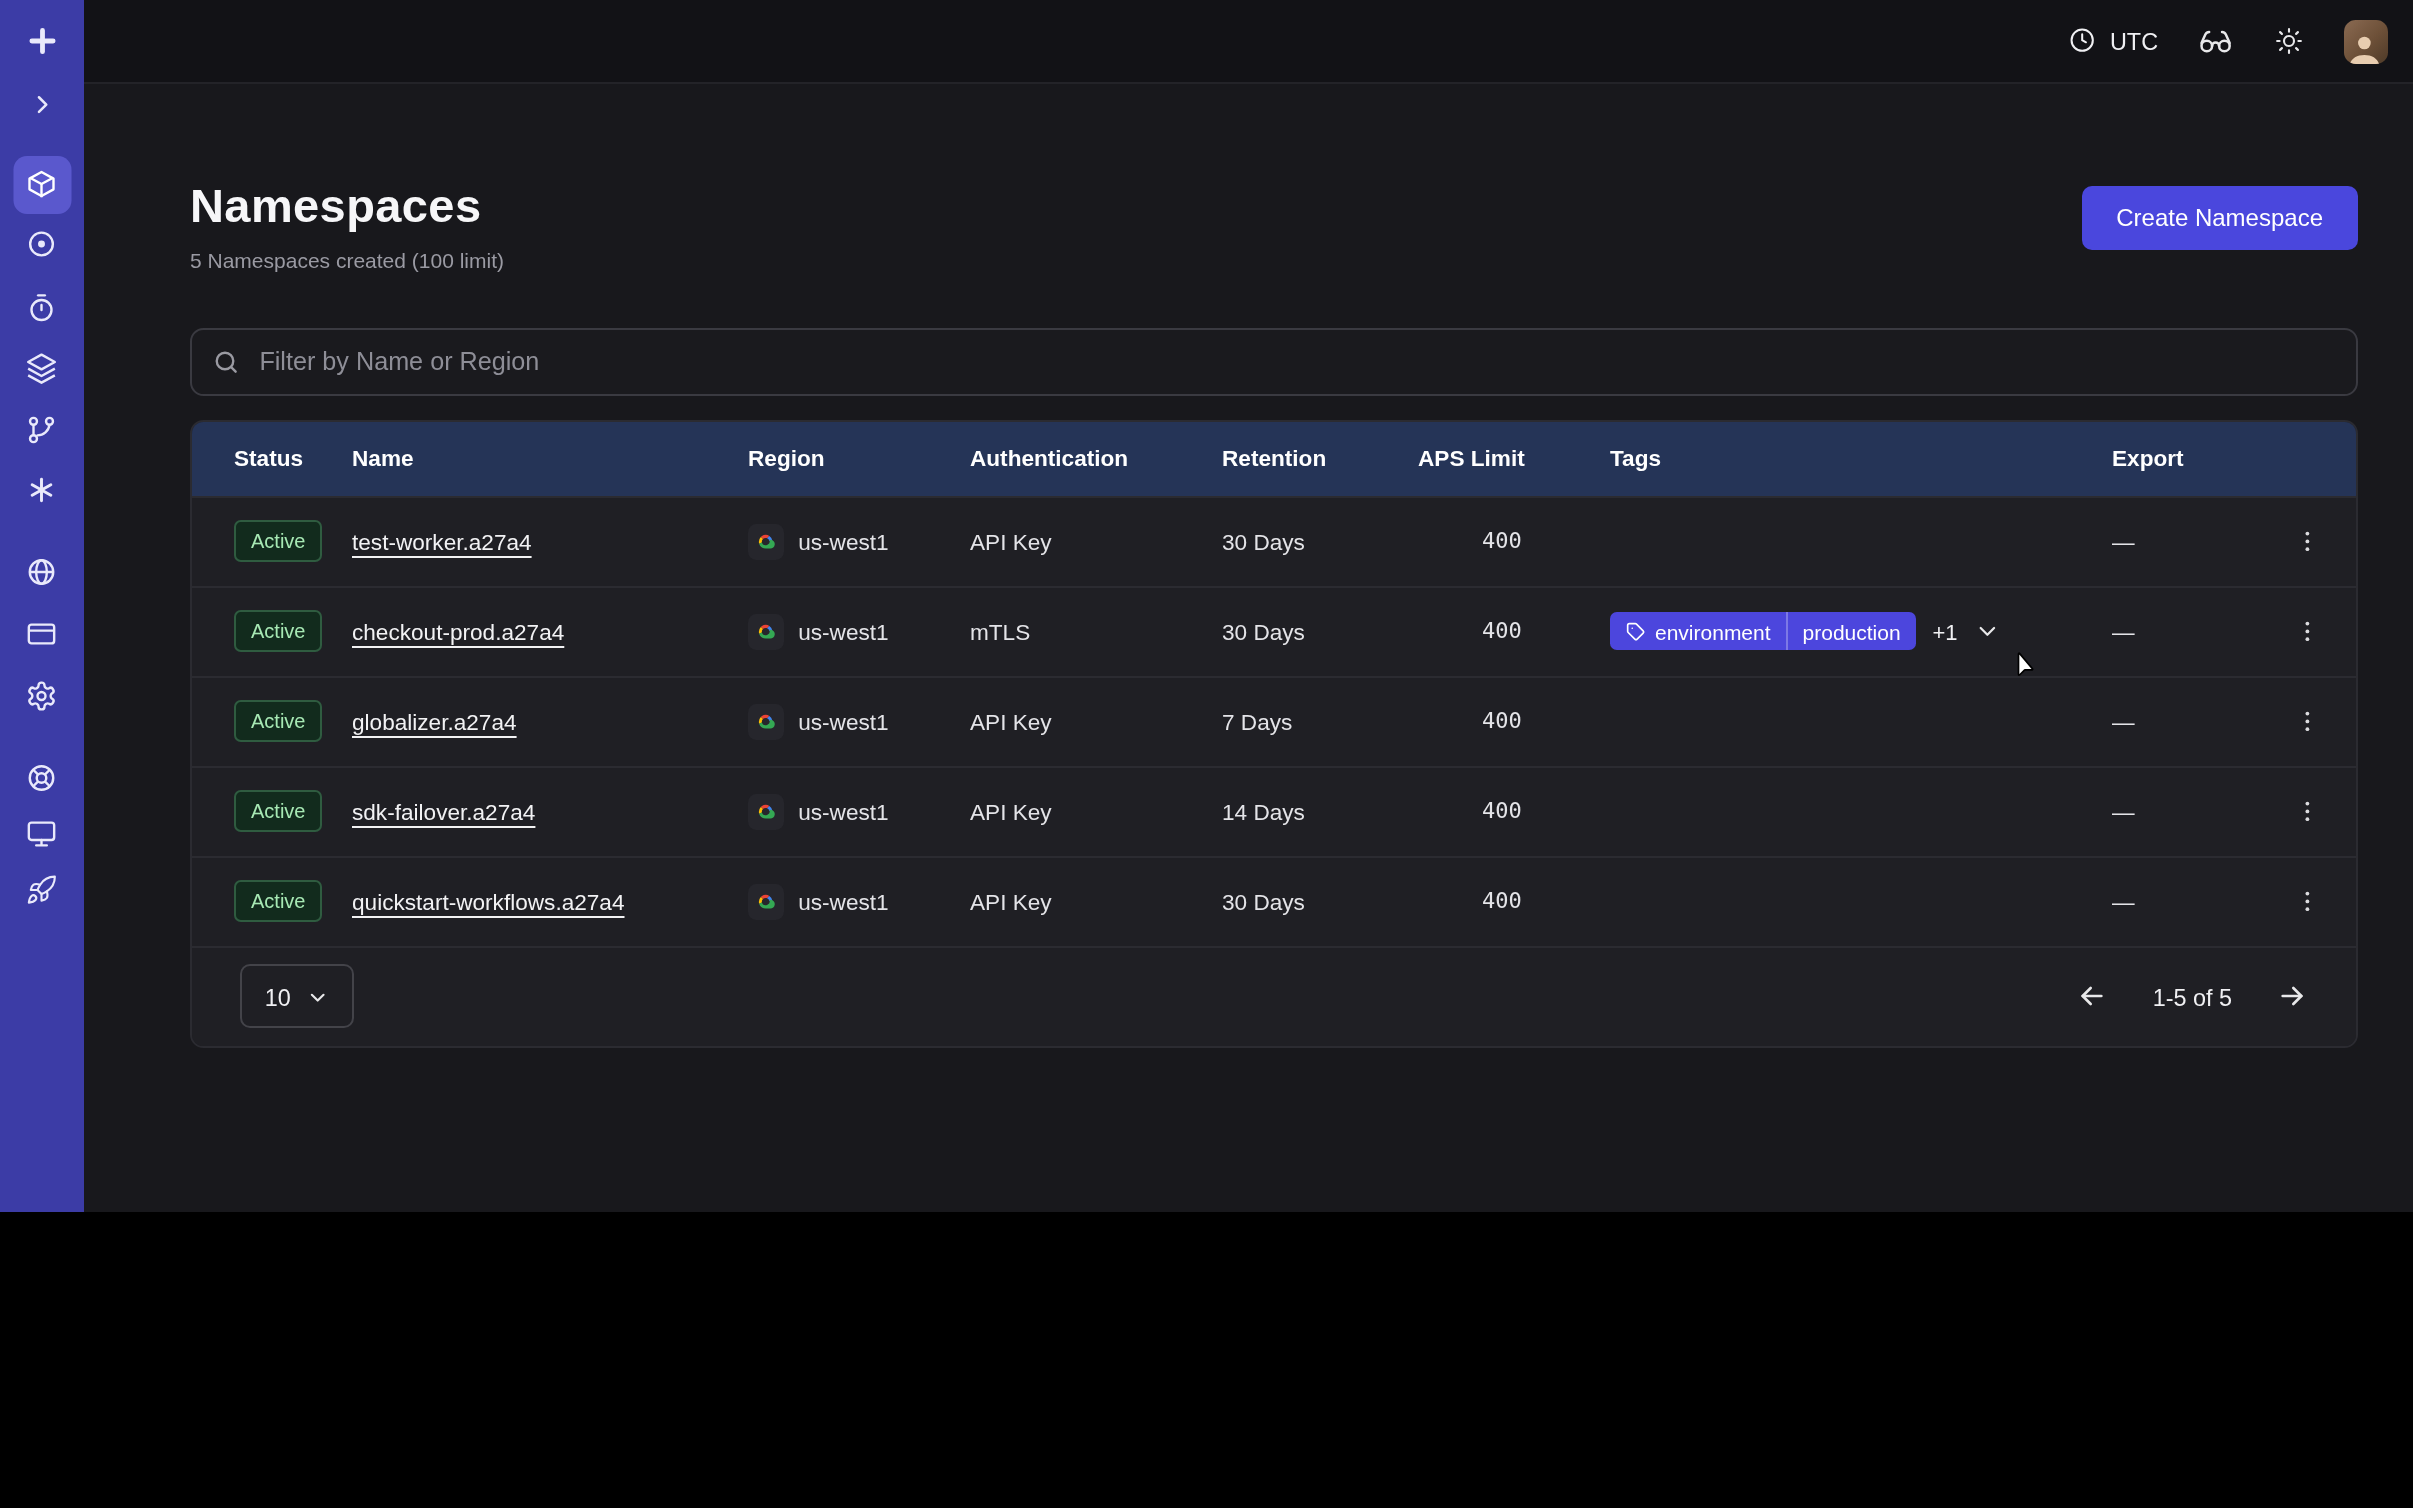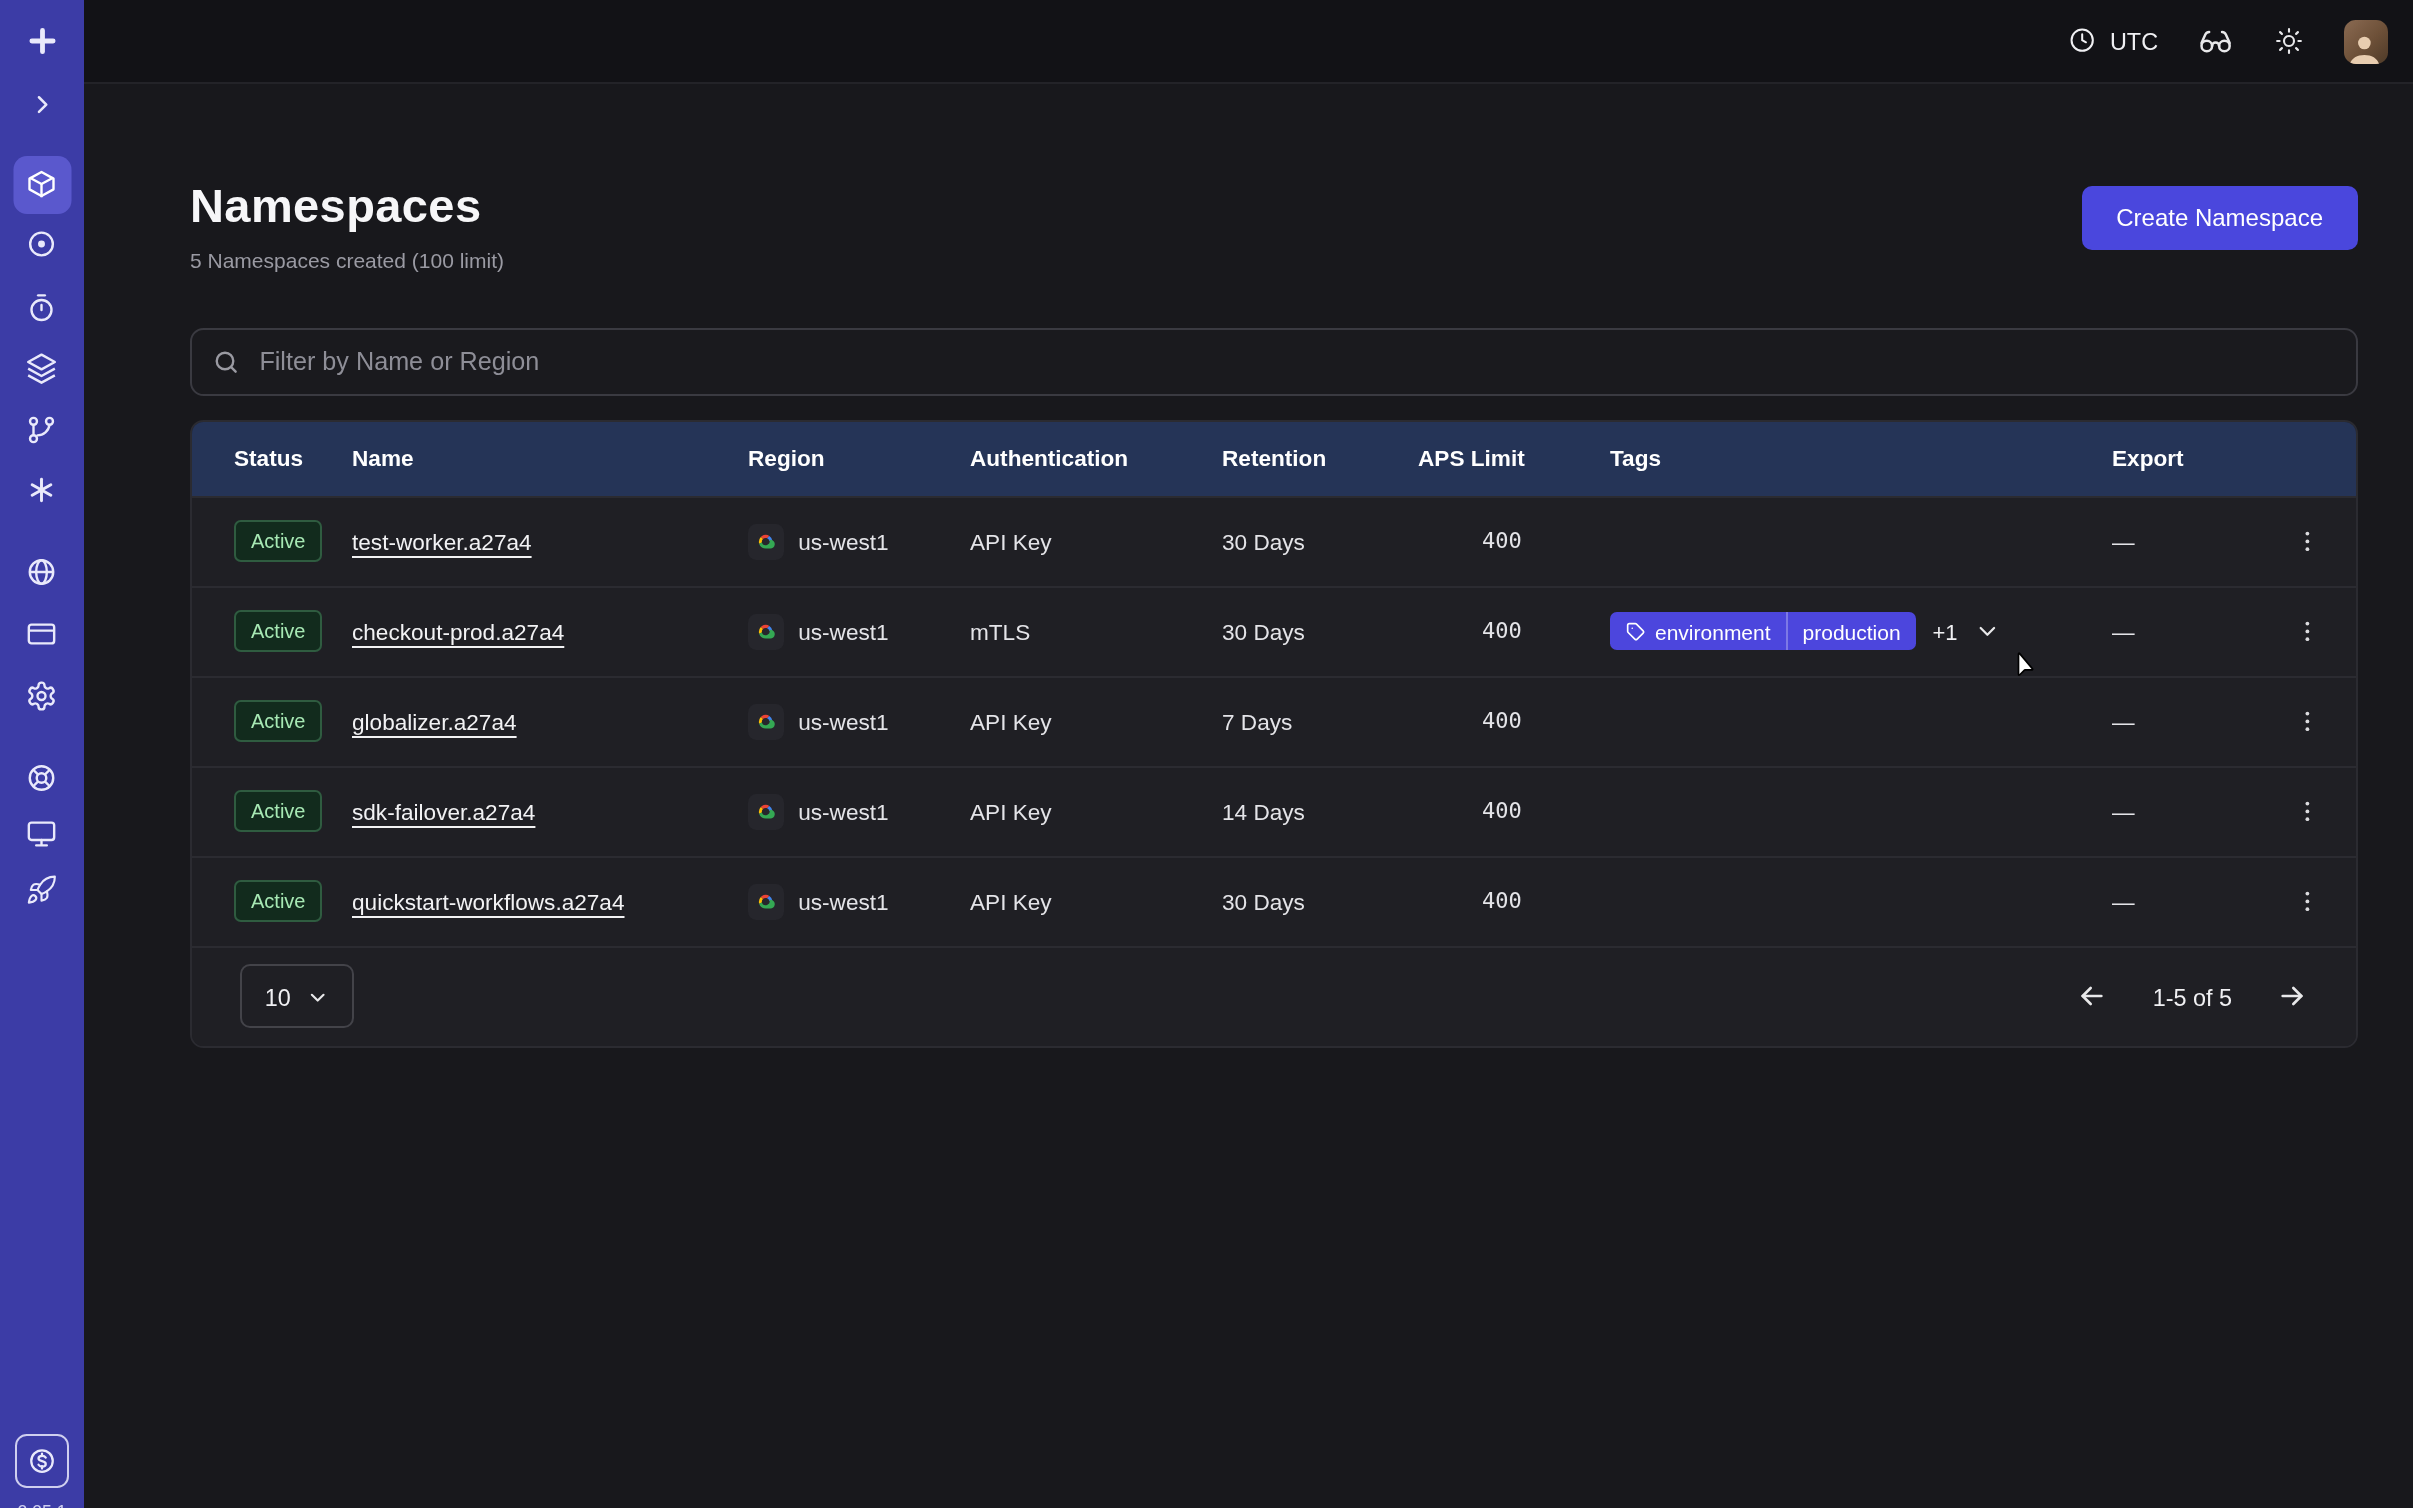--- a/index.html
+++ b/index.html
@@ -1,16 +1,16 @@
 <!DOCTYPE html>
 <html style="font-size:13.4px"><head>
 <meta charset="utf-8">
 <style>
   html,body{margin:0;padding:0;background:#000;}
-  #stage{width:2413px;height:1508px;overflow:hidden;}
+  #stage{width:2413px;height:1212px;overflow:hidden;}
   #viewport{
     width:1207px;height:754px;transform:scale(2);transform-origin:0 0;
     position:relative;background:#18181c;color:#ececf0;
     font-family:"Liberation Sans",sans-serif;overflow:hidden;
   }
   svg{display:block;}
   
   #sidebar{position:absolute;left:0;top:0;bottom:0;width:42px;background:#3c3ca6;z-index:5;}
   .s-item{position:absolute;left:50%;transform:translateX(-50%);width:28.5px;height:28.5px;
     display:flex;align-items:center;justify-content:center;color:#e9e9fb;cursor:pointer;border-radius:6.7px;}

